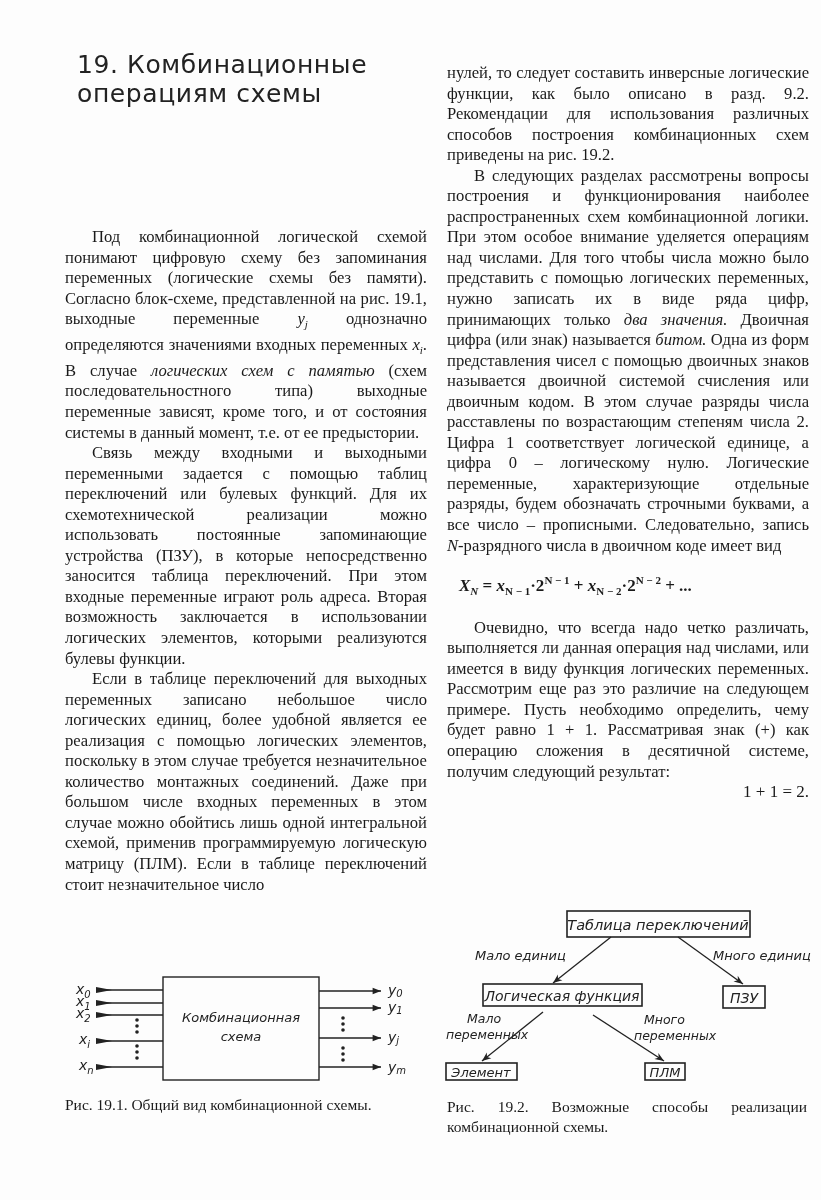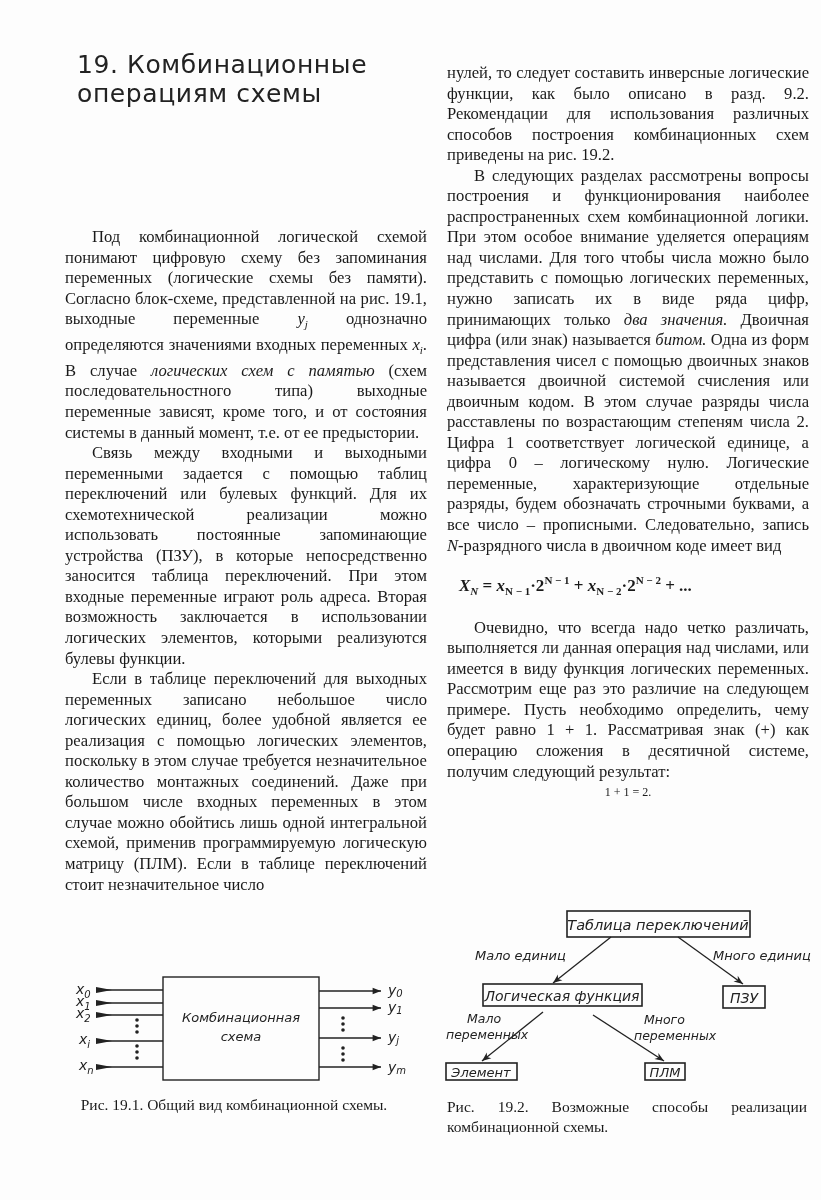--- a/index.html
+++ b/index.html
@@ -16,23 +16,23 @@
   .title {
     position: absolute; left: 64px; top: 33px;
     font-family: "DejaVu Sans", "Liberation Sans", sans-serif;
     font-size: 25px; line-height: 29px; letter-spacing: 0.6px; color: #222; font-weight: normal; margin-left: 13px;
   }
   .it { font-style: italic; }
   .formula { margin: 14px 0 16px 0; text-indent: 0 !important; font-style: normal; font-weight: bold; }
   .formula .l1 { padding-left: 12px; font-size: 17px; }
   .formula .l2 { padding-left: 42px; font-size: 17px; }
   .formula i { font-style: italic; }
-  .centered { text-align: center; text-indent: 0 !important; margin: 20px 0 0 0; font-size: 12px; }
+  .centered { text-align: right; text-indent: 0 !important; margin: 20px 0 0 0; font-size: 17px; }
   .caption { position: absolute; font-size: 15.5px; line-height: 20px; }
-  #cap1 { left: 48px; top: 1095px; width: 372px; text-align: center; }
+  #cap1 { left: 65px; top: 1095px; width: 372px; }
   #cap2 { left: 447px; top: 1097px; width: 360px; text-align: justify; }
   svg text { font-family: "DejaVu Sans", "Liberation Sans", sans-serif; font-style: italic; fill: #222; }
   .fig { position: absolute; }
 </style>
 </head>
 <body>
 
 <h1 class="title">
   <span>19. Комбинационные</span><br>
   <span>операциям схемы</span>

